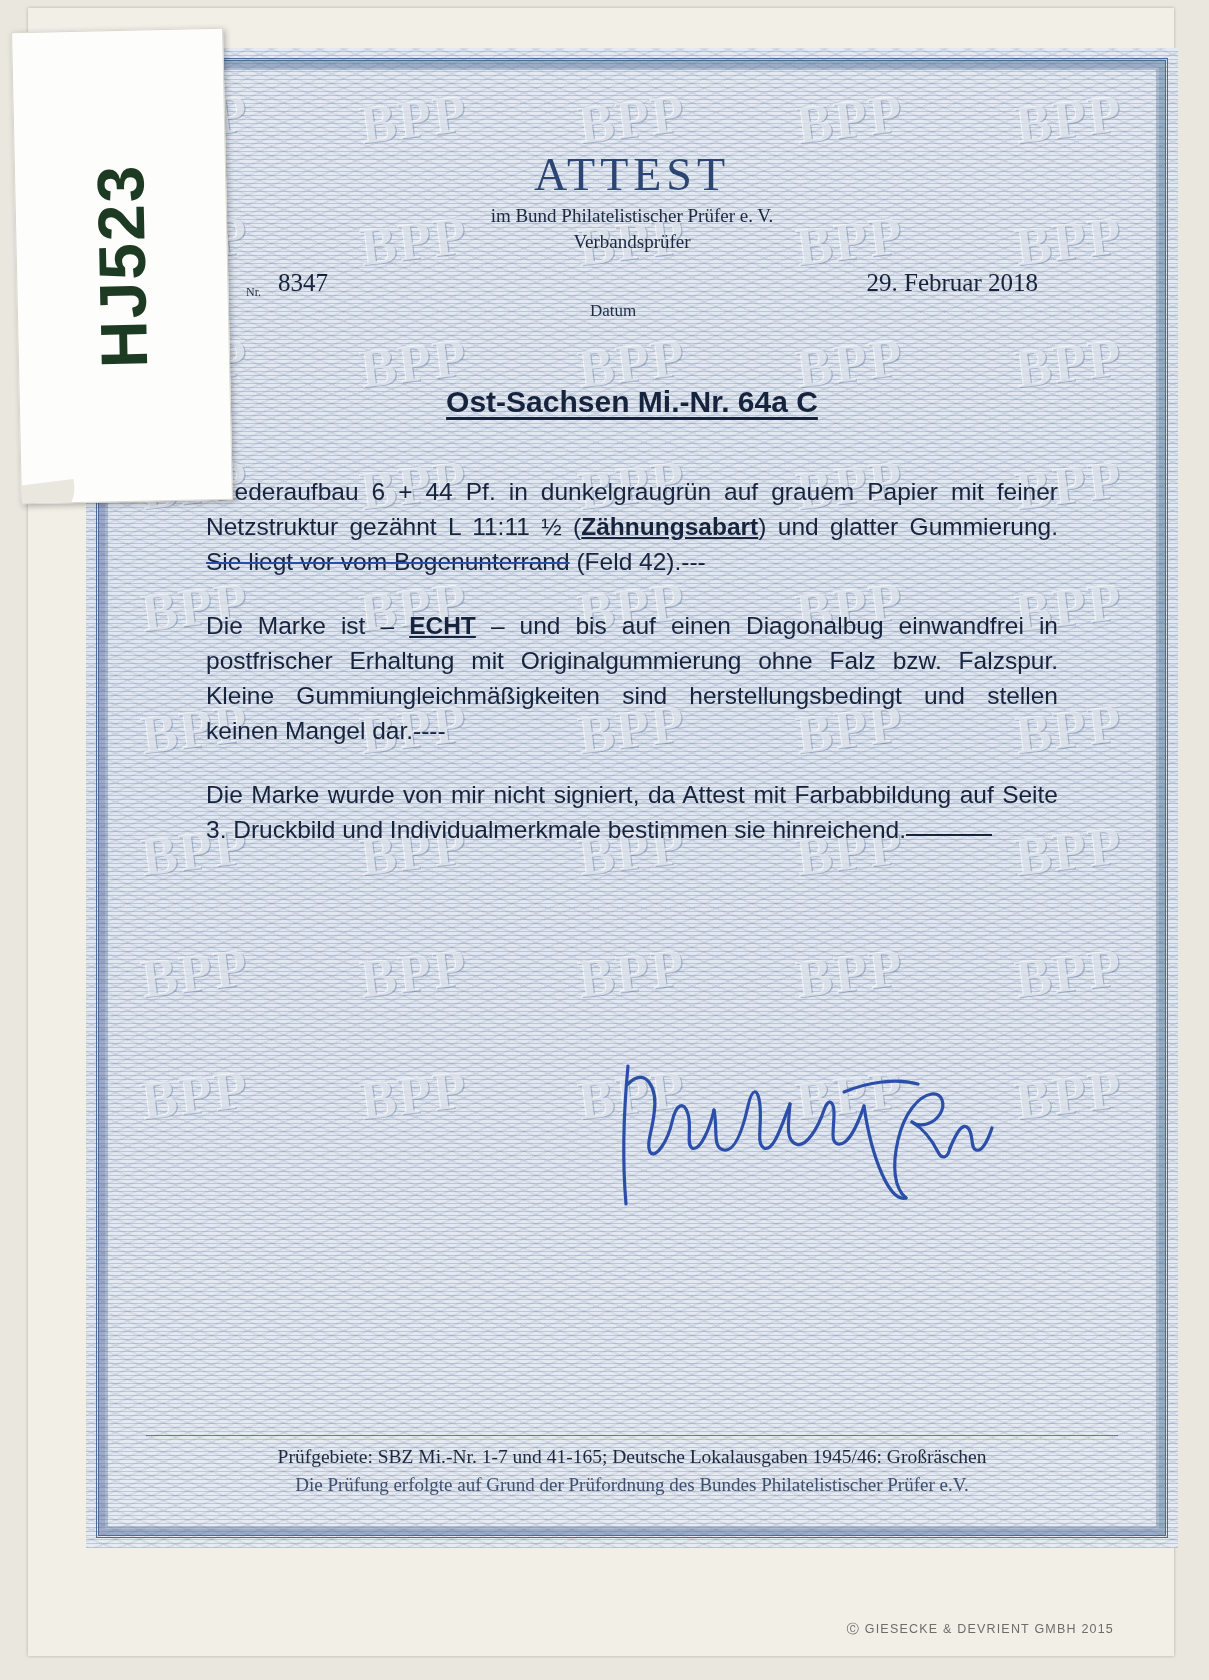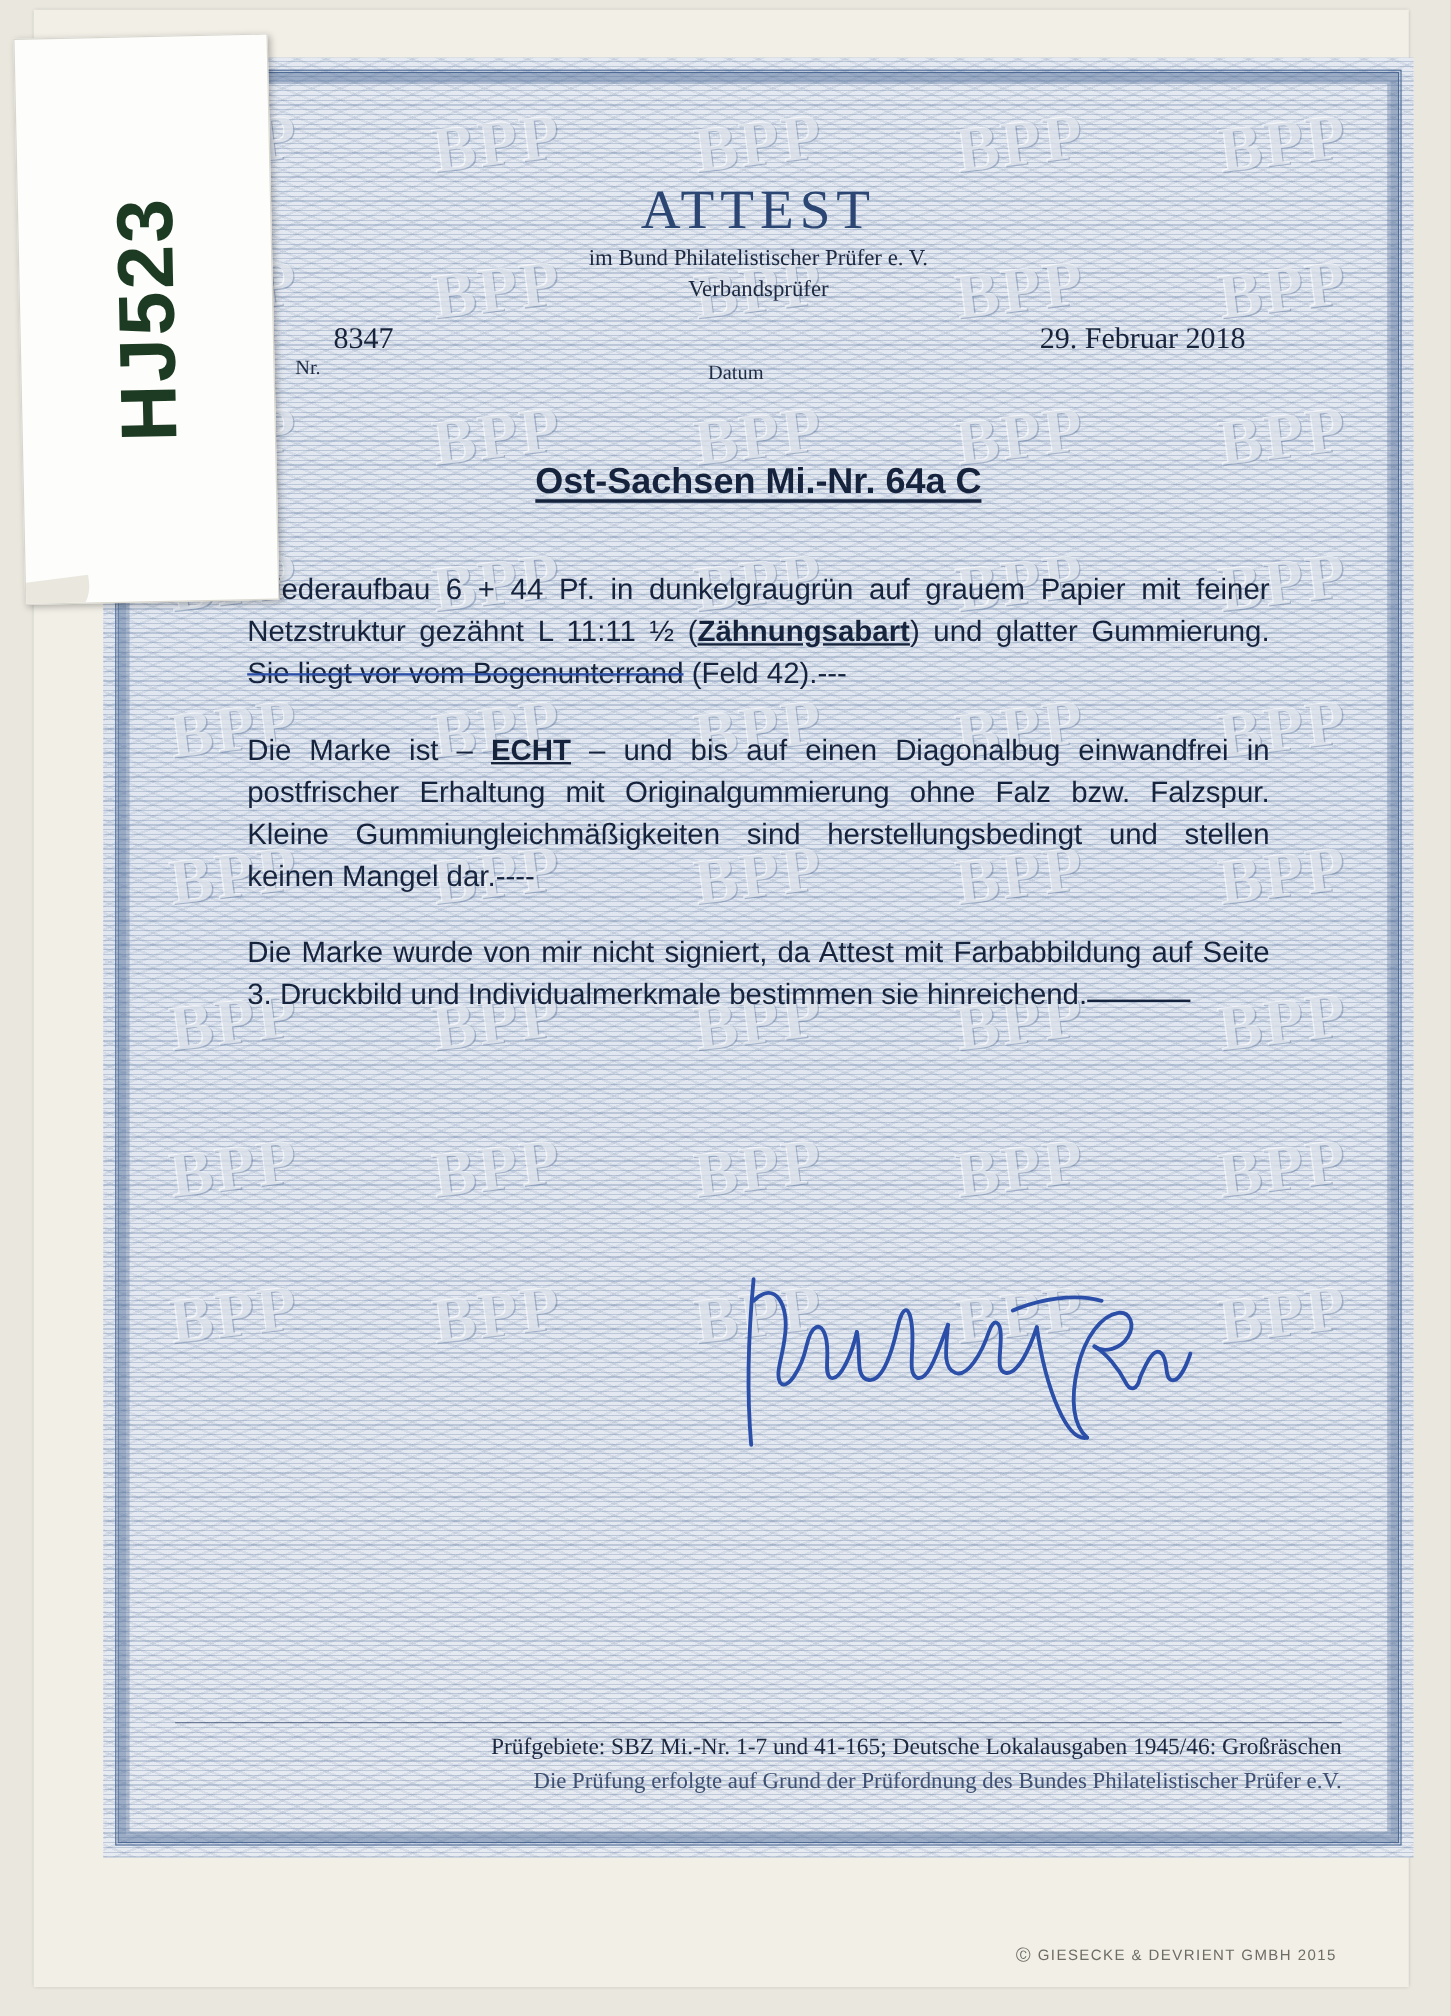--- a/index.html
+++ b/index.html
@@ -141,22 +141,22 @@
   .nr-value {
     position: absolute;
     left: 72px;
     top: 0;
     font-size: 25px;
     color: #17233a;
   }
   .nr-label {
     position: absolute;
     left: 40px;
-    top: 28px;
-    font-size: 17px;
+    top: 16px;
+    font-size: 12px;
   }
   .date-value {
     position: absolute;
     right: 20px;
     top: 0;
     font-size: 25px;
     color: #17233a;
   }
   .date-label {
     position: absolute;
@@ -209,21 +209,21 @@
     height: 180px;
     pointer-events: none;
   }
 
   
   .footer {
     position: absolute;
     left: 60px;
     right: 60px;
     bottom: 52px;
-    text-align: right;
+    text-align: center;
     color: #1b2840;
   }
   .footer .f1 {
     font-size: 19.5px;
     border-top: 1px solid rgba(40,60,100,.55);
     padding-top: 10px;
   }
   .footer .f2 {
     font-size: 19px;
     margin-top: 6px;

